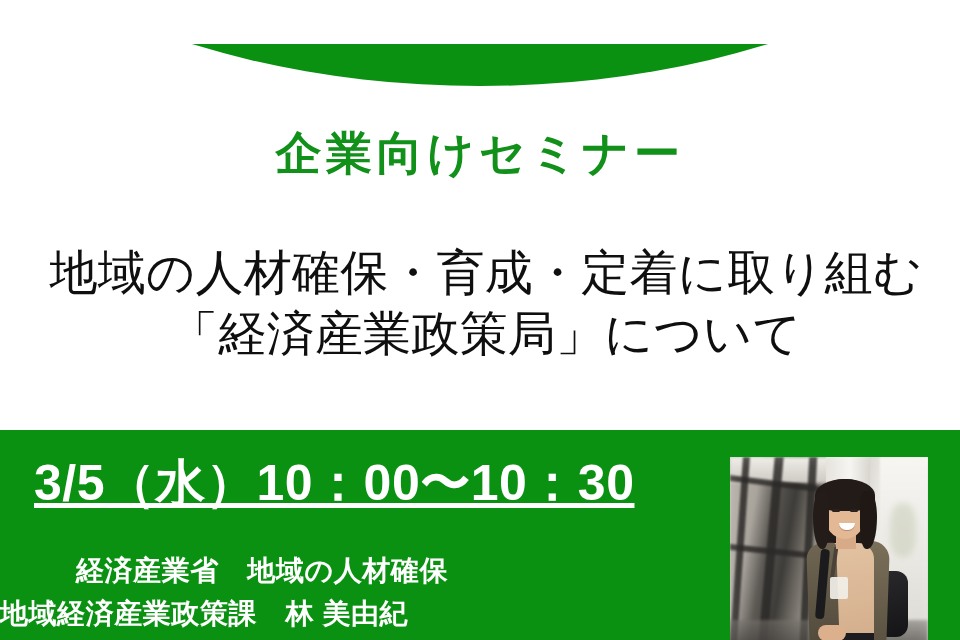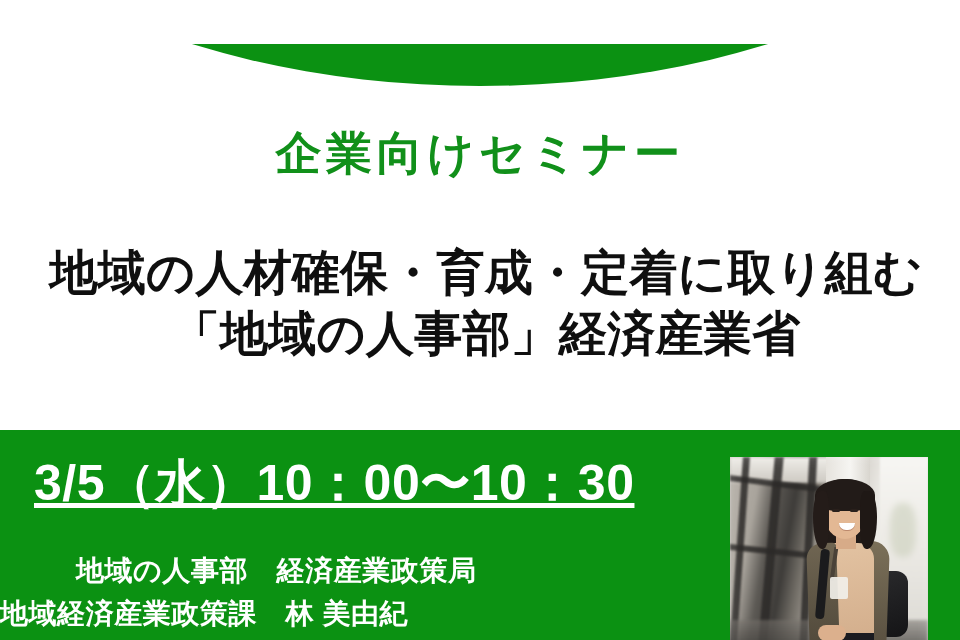--- a/index.html
+++ b/index.html
@@ -48,21 +48,21 @@
   }
 
   
   .headline {
     position: absolute;
     left: 12px;
     right: 0;
     top: 198px;
     text-align: center;
     color: #0f0f0f;
-    font-weight: bold;
+    font-weight: normal;
     font-size: 48px;
     line-height: 1.28;
     letter-spacing: 0.005em;
   }
   .headline-line {
     display: block;
     white-space: nowrap;
   }
 
   
@@ -256,29 +256,29 @@
 <body>
 
 <div class="banner">
 
   <div class="top-arc"></div>
 
   <div class="kicker">企業向けセミナー</div>
 
   <div class="headline">
     <span class="headline-line">地域の人材確保・育成・定着に取り組む</span>
-    <span class="headline-line">「地域の人事部」経済産業省</span>
+    <span class="headline-line">「経済産業政策局」について</span>
   </div>
 
   <div class="band"></div>
 
   <div class="datetime">3/5（水）10：00〜10：30</div>
 
   <div class="affil">
-    <span class="affil-line org">地域の人事部　経済産業政策局</span>
+    <span class="affil-line org">経済産業省　地域の人材確保</span>
     <span class="affil-line div">地域経済産業政策課　林 美由紀</span>
   </div>
 
   <div class="photo" title="講演者の写真（廊下で微笑む女性）">
     <div class="photo-scene">
       <div class="bg-wall"></div>
       <div class="ceiling"></div>
       <div class="mullion m1"></div>
       <div class="mullion m2"></div>
       <div class="mullion m3"></div>

